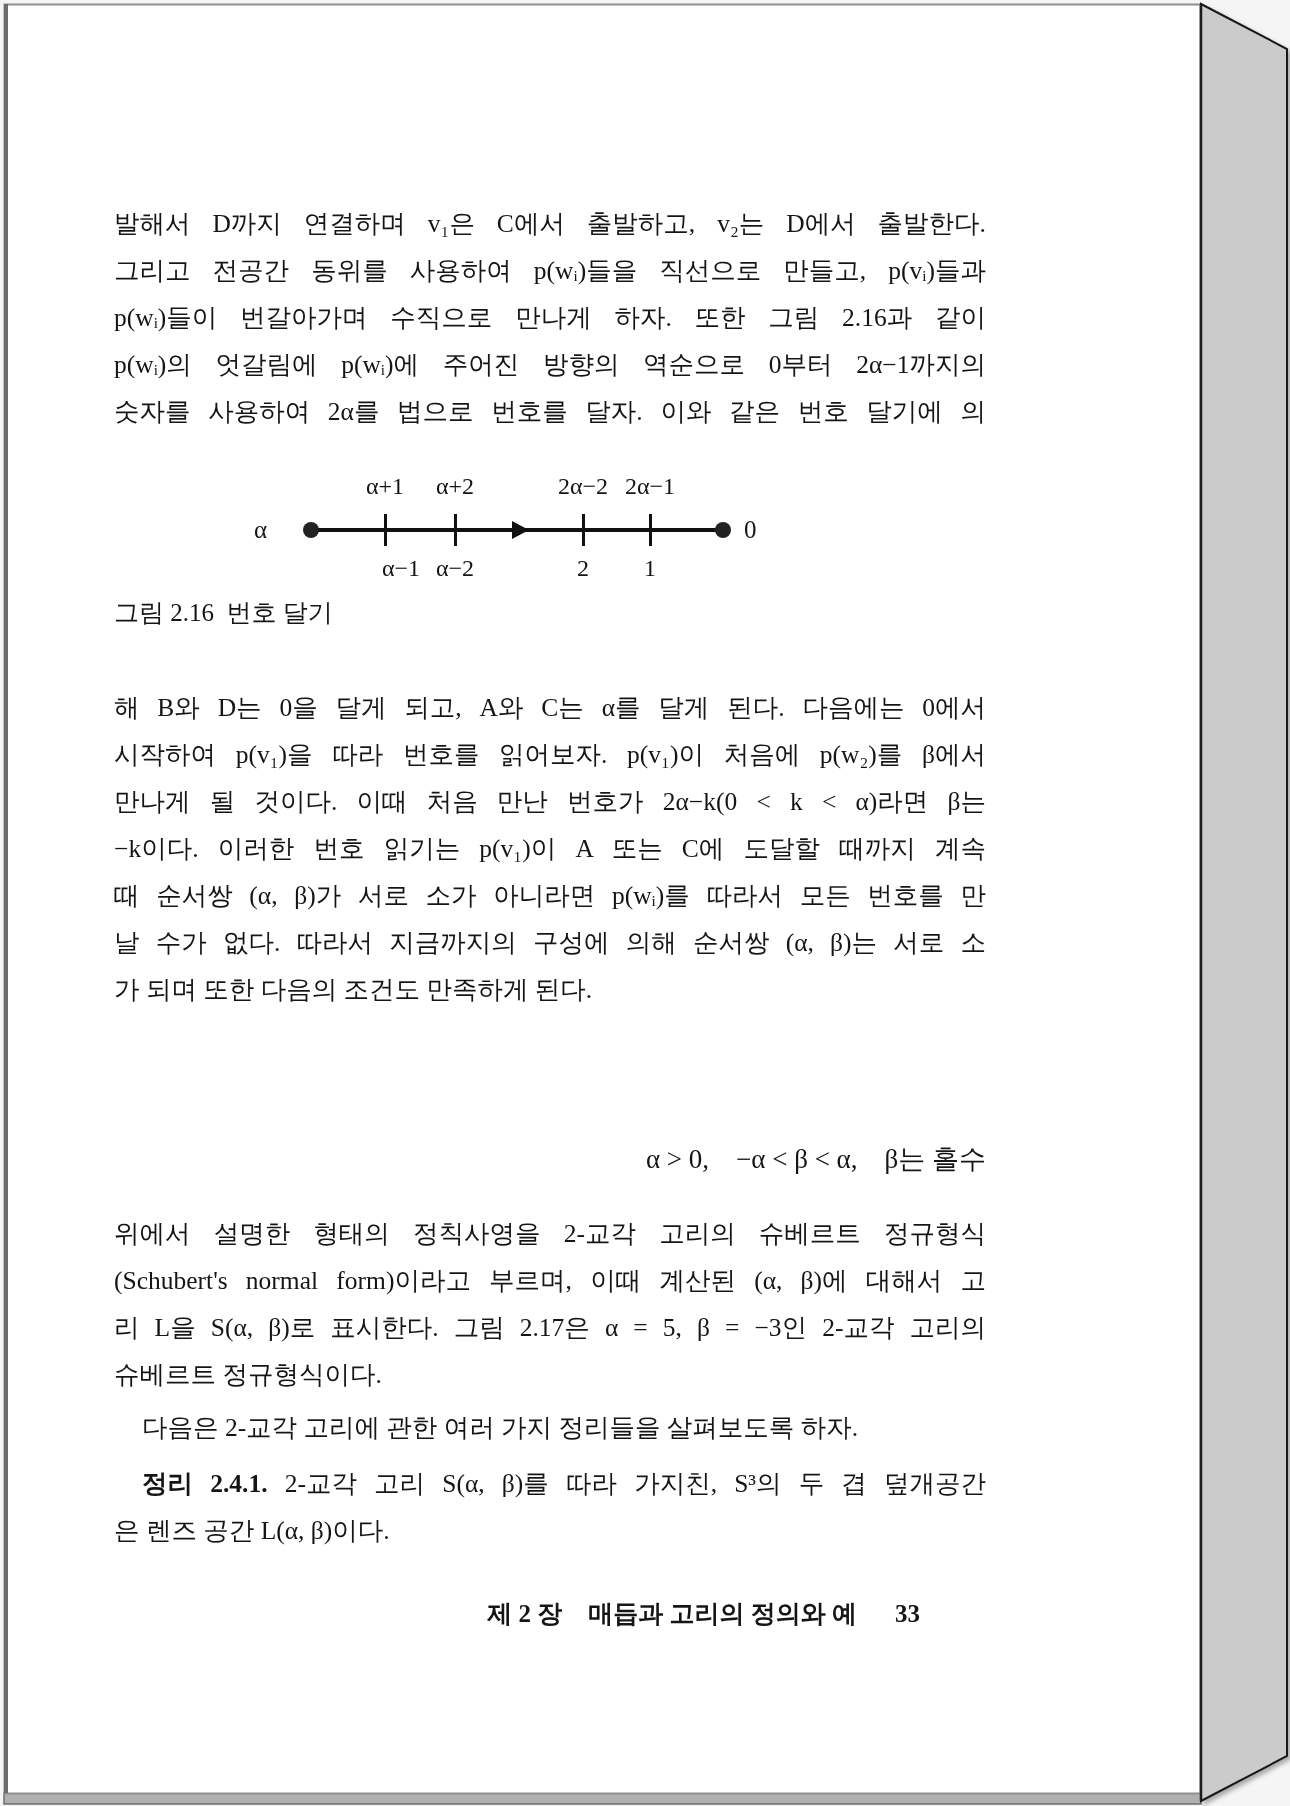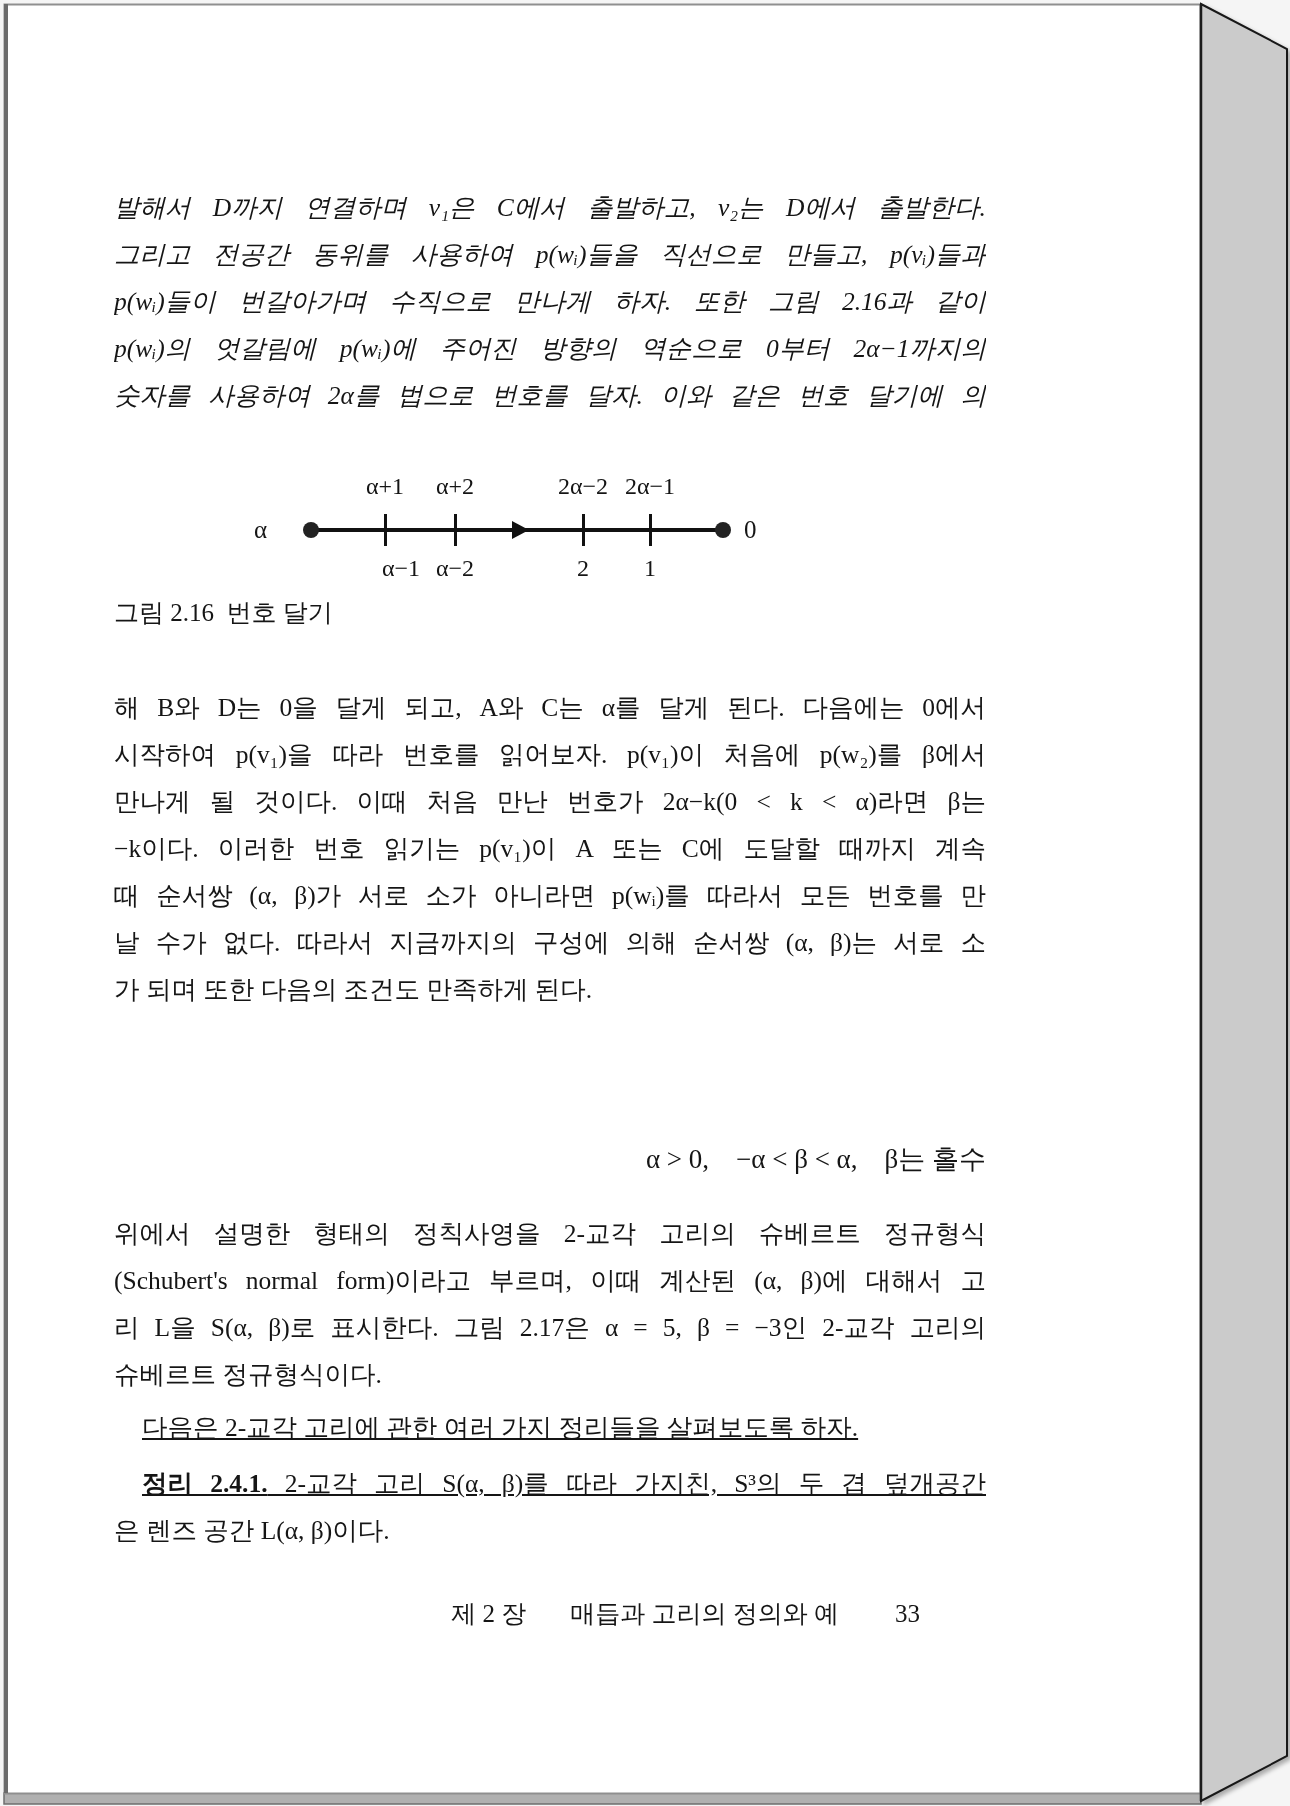--- a/index.html
+++ b/index.html
@@ -2,37 +2,37 @@
 <html><head>
 <meta charset="utf-8">
 <style>
   html,body{margin:0;padding:0;background:#f5f5f5;width:1290px;height:1806px;overflow:hidden;}
   #stage{position:relative;width:1290px;height:1806px;font-family:"Liberation Serif","DejaVu Serif",serif;color:#151515;}
   #edge-svg{position:absolute;left:0;top:0;}
   .page-content{position:absolute;left:114px;top:0;width:872px;font-size:25.5px;}
   .para{position:absolute;left:0;width:872px;}
   .tl{height:47px;line-height:47px;overflow:hidden;text-align:justify;text-align-last:justify;white-space:normal;word-break:keep-all;}
   .tl.last{text-align:justify;text-align-last:left;}
-  .indent{text-indent:28px;text-decoration:underline;}
+  .indent{text-indent:28px;}
   
   .figure{position:absolute;left:0;top:470px;width:872px;height:125px;}
   .fig-line{position:absolute;left:196px;top:58px;width:414px;height:4px;background:#111;}
   .fig-dot{position:absolute;width:16px;height:16px;border-radius:50%;background:#222;top:52px;}
   .fig-dot.left{left:189px;}
   .fig-dot.right{left:601px;}
   .fig-tick{position:absolute;top:44px;width:3px;height:32px;background:#111;}
   .fig-arrow{position:absolute;left:398px;top:51px;width:0;height:0;border-left:17px solid #111;border-top:9px solid transparent;border-bottom:9px solid transparent;}
   .fig-lab{position:absolute;width:96px;text-align:center;font-size:24px;line-height:28px;white-space:pre;}
   .fig-lab.above{top:2px;}
   .fig-lab.below{top:84px;}
   .fig-end{position:absolute;top:46px;font-size:25px;line-height:28px;}
   .caption{position:absolute;left:0;top:596px;width:872px;text-align:left;font-size:25px;white-space:pre;}
   .equation{position:absolute;left:0;top:1136px;width:872px;text-align:right;font-size:27px;line-height:47px;white-space:pre;}
   .theorem-label{font-weight:bold;}
-  .footer{position:absolute;left:0;top:1590px;width:872px;height:47px;line-height:47px;display:flex;justify-content:flex-end;align-items:center;padding-right:0;font-size:25px;font-weight:400;gap:18px;}
+  .footer{position:absolute;left:0;top:1590px;width:872px;height:47px;line-height:47px;display:flex;justify-content:flex-end;align-items:center;padding-right:0;font-size:25px;font-weight:700;}
   .footer .chap{margin-right:26px;}
   .footer .ttl{margin-right:38px;}
   .footer .pnum{margin-right:66px;}
 </style>
 </head>
 <body>
 
 <div id="stage">
 
   <svg id="edge-svg" width="1290" height="1806" viewBox="0 0 1290 1806">
@@ -42,21 +42,21 @@
     <rect x="4.5" y="4.5" width="1196" height="1789" fill="#ffffff" stroke="#8f8f8f" stroke-width="2"></rect>
 
     <line x1="6" y1="4" x2="6" y2="1793" stroke="#6b6b6b" stroke-width="4"></line>
 
     <polygon points="1201,4 1287,49 1287,1756 1201,1801" fill="#cbcbcb" stroke="#181818" stroke-width="2" style="filter:drop-shadow(3px 3px 2px rgba(0,0,0,0.30));"></polygon>
     <line x1="1201" y1="4" x2="1201" y2="1801" stroke="#1c1c1c" stroke-width="2.5"></line>
   </svg>
 
   <div class="page-content">
 
-    <div class="para" style="top:184px;font-style:italic;">
+    <div class="para" style="top:200px;">
       <div class="tl">발해서 D까지 연결하며 v₁은 C에서 출발하고, v₂는 D에서 출발한다.</div>
       <div class="tl">그리고 전공간 동위를 사용하여 p(wᵢ)들을 직선으로 만들고, p(vᵢ)들과</div>
       <div class="tl">p(wᵢ)들이 번갈아가며 수직으로 만나게 하자. 또한 그림 2.16과 같이</div>
       <div class="tl">p(wᵢ)의 엇갈림에 p(wᵢ)에 주어진 방향의 역순으로 0부터 2α−1까지의</div>
       <div class="tl">숫자를 사용하여 2α를 법으로 번호를 달자. 이와 같은 번호 달기에 의</div>
     </div>
 
     <div class="figure">
       <span class="fig-lab above" style="left:223px;">α+1</span>
       <span class="fig-lab above" style="left:293px;">α+2</span>

